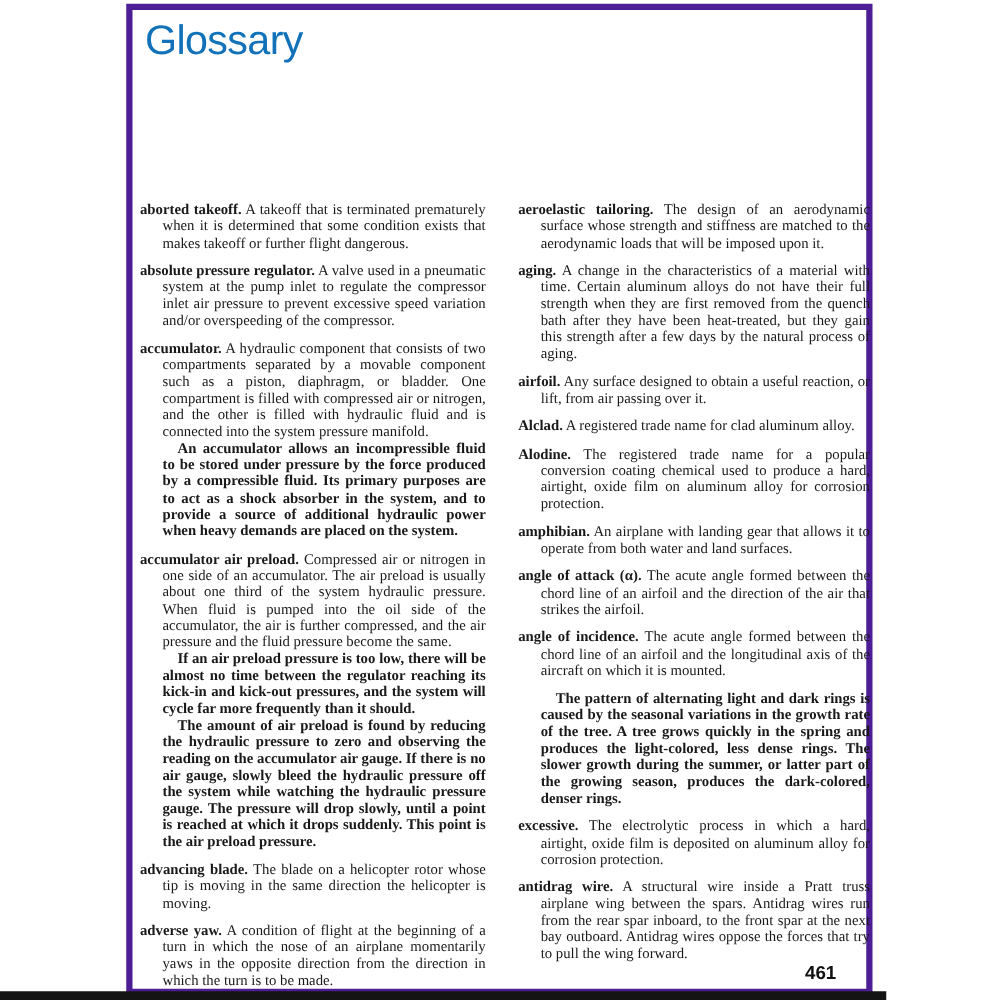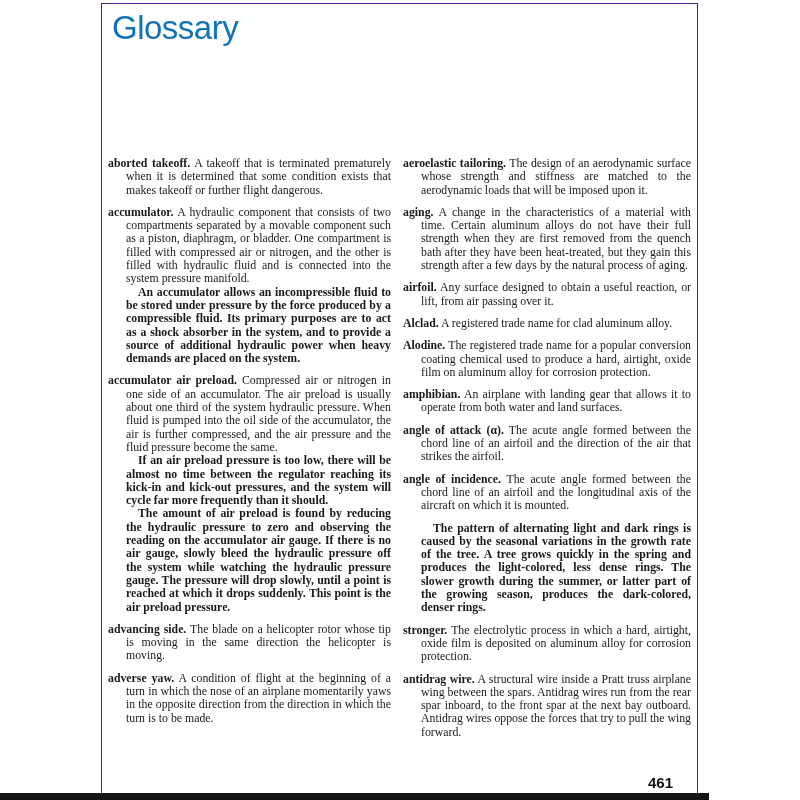--- a/index.html
+++ b/index.html
@@ -18,40 +18,40 @@
     overflow: hidden;
     background: #ffffff;
   }
   .page {
     position: absolute;
     left: 101px;
     top: 3px;
     width: 597px;
     height: 793px;
     background: #ffffff;
-    border: 1px solid #4c1d95;
+    border: 5px solid #4c1d95;
   }
   .page-title {
     margin: 0;
     position: absolute;
     left: 10px;
     top: 5px;
     font-family: "Liberation Sans", sans-serif;
     font-weight: 400;
     font-size: 33px;
     letter-spacing: -0.5px;
     color: #1272b9;
   }
   .content {
     position: absolute;
     left: 6px;
     top: 153px;
     width: 584px;
     display: flex;
-    gap: 12px;
+    gap: 26px;
   }
   .col {
     font-size: 11.8px;
     line-height: 13.3px;
     color: #191919;
   }
   .col-left  { width: 283px; }
   .col-right { width: 288px; }
   .entry { margin: 0 0 9px 0; }
   .entry p {
@@ -92,30 +92,33 @@
 <div class="stage">
   <div class="page">
     <h1 class="page-title">Glossary</h1>
 
     <div class="content">
       <div class="col col-left" id="col-left">
           <div class="entry">
             <p class="first"><b class="term">aborted takeoff.</b> A takeoff that is terminated prematurely when it is determined that some condition exists that makes takeoff or further flight dangerous.</p>
           </div>
           <div class="entry">
+            <p class="first"><b class="term">absolute pressure regulator.</b> A valve used in a pneumatic system at the pump inlet to regulate the compressor inlet air pressure to prevent excessive speed variation and/or overspeeding of the compressor.</p>
+          </div>
+          <div class="entry">
             <p class="first"><b class="term">accumulator.</b> A hydraulic component that consists of two compartments separated by a movable component such as a piston, diaphragm, or bladder. One compartment is filled with compressed air or nitrogen, and the other is filled with hydraulic fluid and is connected into the system pressure manifold.</p>
             <p class="cont">An accumulator allows an incompressible fluid to be stored under pressure by the force produced by a compressible fluid. Its primary purposes are to act as a shock absorber in the system, and to provide a source of additional hydraulic power when heavy demands are placed on the system.</p>
           </div>
           <div class="entry">
             <p class="first"><b class="term">accumulator air preload.</b> Compressed air or nitrogen in one side of an accumulator. The air preload is usually about one third of the system hydraulic pressure. When fluid is pumped into the oil side of the accumulator, the air is further compressed, and the air pressure and the fluid pressure become the same.</p>
             <p class="cont">If an air preload pressure is too low, there will be almost no time between the regulator reaching its kick-in and kick-out pressures, and the system will cycle far more frequently than it should.</p>
             <p class="cont">The amount of air preload is found by reducing the hydraulic pressure to zero and observing the reading on the accumulator air gauge. If there is no air gauge, slowly bleed the hydraulic pressure off the system while watching the hydraulic pressure gauge. The pressure will drop slowly, until a point is reached at which it drops suddenly. This point is the air preload pressure.</p>
           </div>
           <div class="entry">
-            <p class="first"><b class="term">advancing side.</b> The blade on a helicopter rotor whose tip is moving in the same direction the helicopter is moving.</p>
+            <p class="first"><b class="term">advancing blade.</b> The blade on a helicopter rotor whose tip is moving in the same direction the helicopter is moving.</p>
           </div>
           <div class="entry">
             <p class="first"><b class="term">adverse yaw.</b> A condition of flight at the beginning of a turn in which the nose of an airplane momentarily yaws in the opposite direction from the direction in which the turn is to be made.</p>
           </div>
         </div>
       <div class="col col-right" id="col-right">
           <div class="entry">
             <p class="first"><b class="term">aeroelastic tailoring.</b> The design of an aerodynamic surface whose strength and stiffness are matched to the aerodynamic loads that will be imposed upon it.</p>
           </div>
           <div class="entry">
@@ -136,21 +139,21 @@
           <div class="entry">
             <p class="first"><b class="term">angle of attack (α).</b> The acute angle formed between the chord line of an airfoil and the direction of the air that strikes the airfoil.</p>
           </div>
           <div class="entry">
             <p class="first"><b class="term">angle of incidence.</b> The acute angle formed between the chord line of an airfoil and the longitudinal axis of the aircraft on which it is mounted.</p>
           </div>
           <div class="entry">
             <p class="cont">The pattern of alternating light and dark rings is caused by the seasonal variations in the growth rate of the tree. A tree grows quickly in the spring and produces the light-colored, less dense rings. The slower growth during the summer, or latter part of the growing season, produces the dark-colored, denser rings.</p>
           </div>
           <div class="entry">
-            <p class="first"><b class="term">stronger.</b> The electrolytic process in which a hard, airtight, oxide film is deposited on aluminum alloy for corrosion protection.</p>
+            <p class="first"><b class="term">excessive.</b> The electrolytic process in which a hard, airtight, oxide film is deposited on aluminum alloy for corrosion protection.</p>
           </div>
           <div class="entry">
             <p class="first"><b class="term">antidrag wire.</b> A structural wire inside a Pratt truss airplane wing between the spars. Antidrag wires run from the rear spar inboard, to the front spar at the next bay outboard. Antidrag wires oppose the forces that try to pull the wing forward.</p>
           </div>
         </div>
     </div>
 
     <div class="folio">461</div>
   </div>
 

